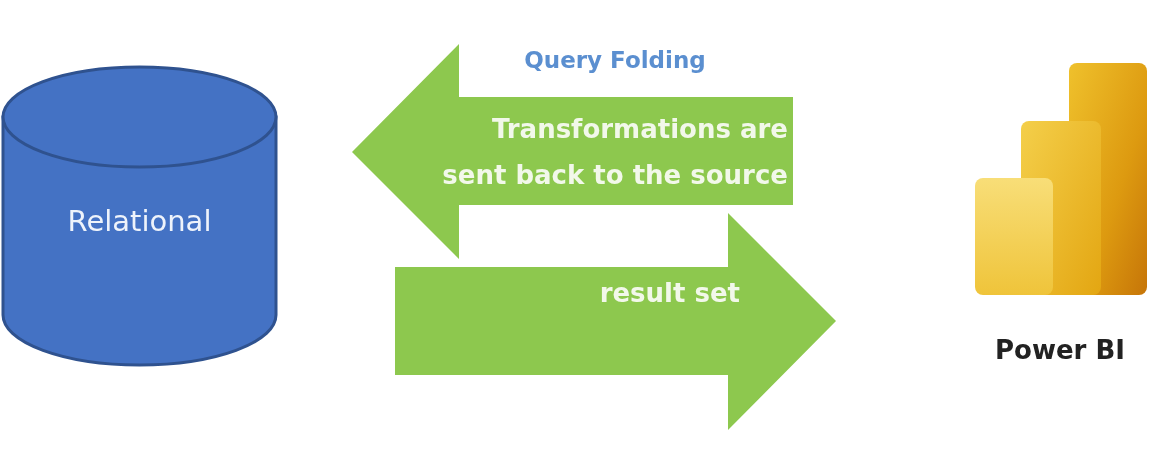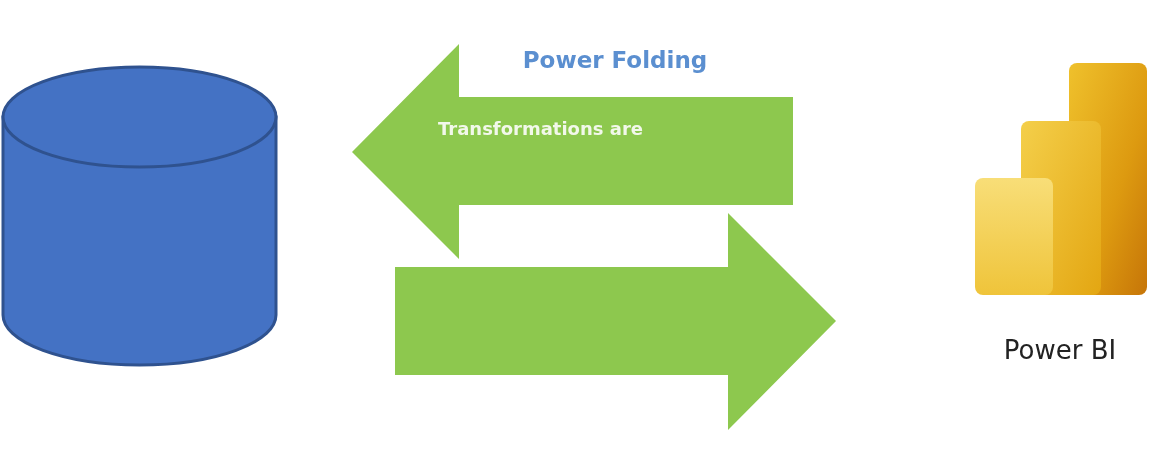--- a/index.html
+++ b/index.html
@@ -4,26 +4,26 @@
 <style>
   html, body { margin:0; padding:0; background:#ffffff; }
   body { width:1167px; height:455px; position:relative; overflow:hidden;
          font-family:"Liberation Sans", "DejaVu Sans", sans-serif; }
   .abs { position:absolute; }
   svg.canvas { position:absolute; left:0; top:0; }
   .db-label { left:3px; width:273px; top:193px; text-align:center; color:#eef3fb;
               font-family:"DejaVu Sans", sans-serif; font-size:29px; line-height:56px; }
   .qf-title { left:470px; width:290px; top:47px; text-align:center; color:#5b8fd0;
               font-family:"DejaVu Sans", sans-serif; font-weight:bold; font-size:23px; }
-  .arrow-text { text-align:left; color:#f2f8ea; font-family:"DejaVu Sans", sans-serif;
-                font-weight:bold; font-size:18px; line-height:46px; }
+  .arrow-text { text-align:right; color:#f2f8ea; font-family:"DejaVu Sans", sans-serif;
+                font-weight:bold; font-size:26px; line-height:46px; }
   .left-text { left:438px; width:350px; top:106px; }
   .right-text { left:400px; width:340px; top:270px; }
   .pbi-label { left:960px; width:200px; top:335px; text-align:center; color:#222;
-               font-family:"DejaVu Sans", sans-serif; font-size:26px; }
+               font-family:"DejaVu Sans", sans-serif; font-size:26px;font-weight:bold; }
 </style>
 </head>
 <body>
 
 <svg class="canvas" width="1167" height="455" viewBox="0 0 1167 455">
   <defs>
     <linearGradient id="barSmall" x1="0" y1="0" x2="0" y2="1">
       <stop offset="0" stop-color="#f8de78"></stop>
       <stop offset="1" stop-color="#efc43a"></stop>
     </linearGradient>
@@ -48,24 +48,27 @@
   <polygon points="395,267 728,267 728,213 836,321 728,430 728,375 395,375" fill="#8dc84e"></polygon>
 
   <g>
     <rect x="1069" y="63" width="78" height="232" rx="8" fill="url(#barTall)"></rect>
     <rect x="1021" y="121" width="80" height="174" rx="8" fill="url(#barMid)"></rect>
     <rect x="975" y="178" width="78" height="117" rx="8" fill="url(#barSmall)"></rect>
   </g>
 </svg>
 
 <div class="abs db-label">
+  <div>Relational</div>
 </div>
 
-<div class="abs qf-title">Power Folding</div>
+<div class="abs qf-title">Query Folding</div>
 
 <div class="abs arrow-text left-text">
   <div>Transformations are</div>
+  <div>sent back to the source</div>
 </div>
 
 <div class="abs arrow-text right-text">
+  <div>result set</div>
 </div>
 
 <div class="abs pbi-label">Power BI</div>
 
 </body></html>

